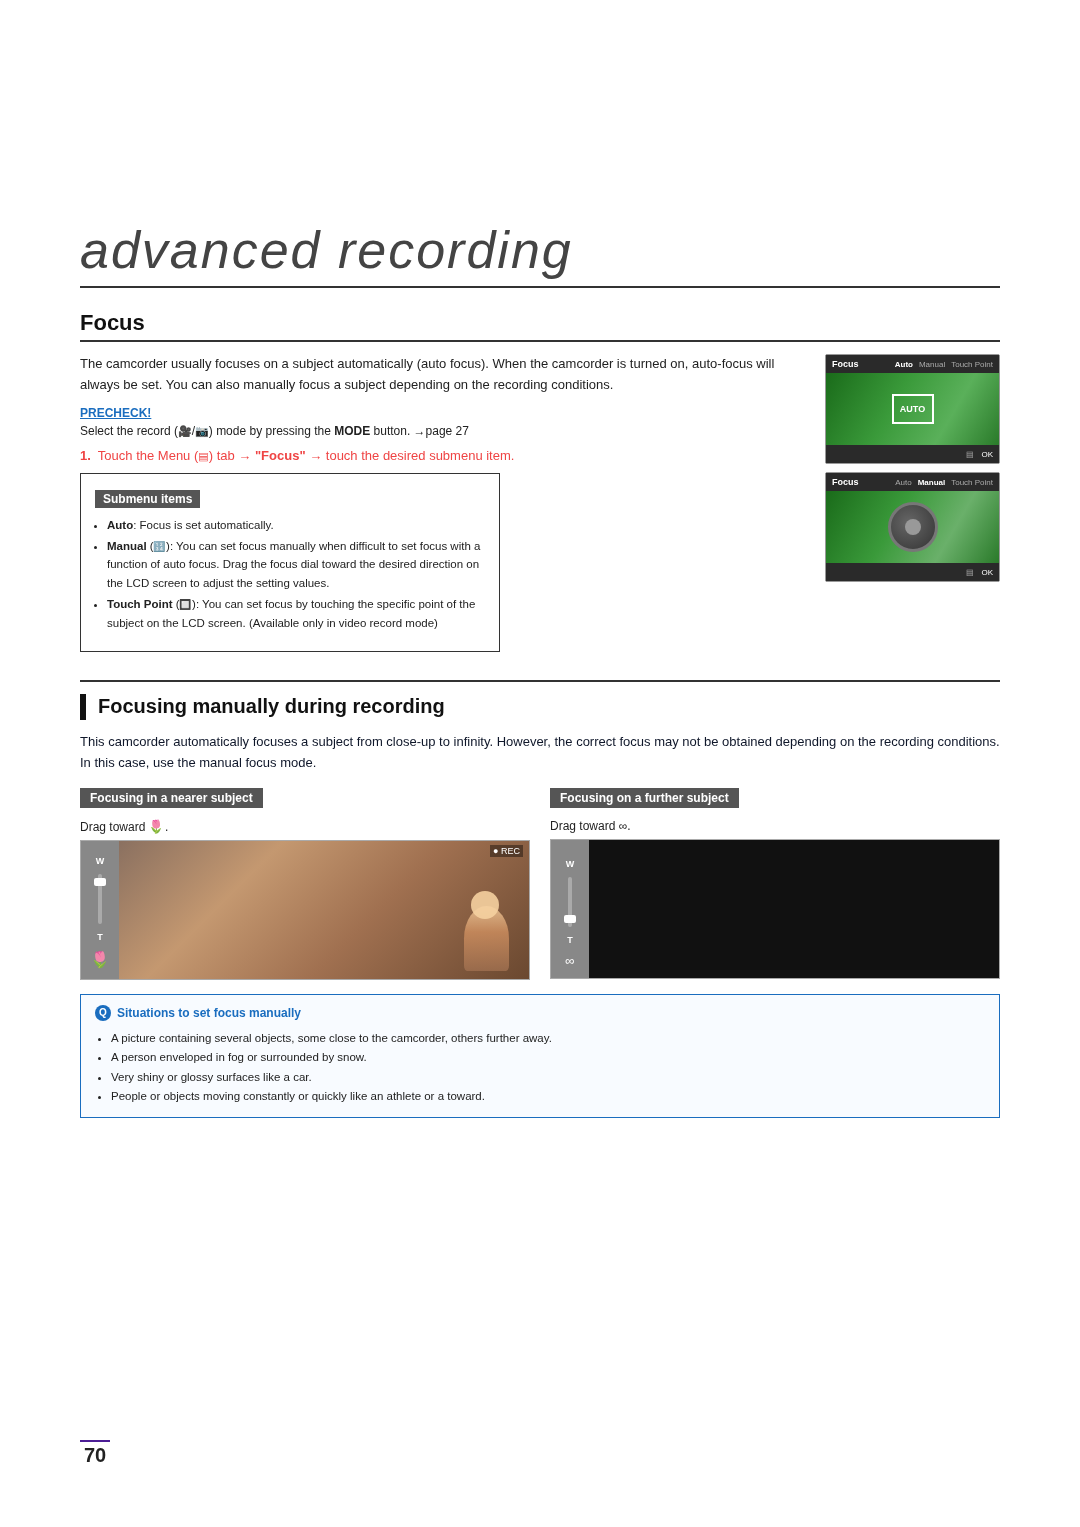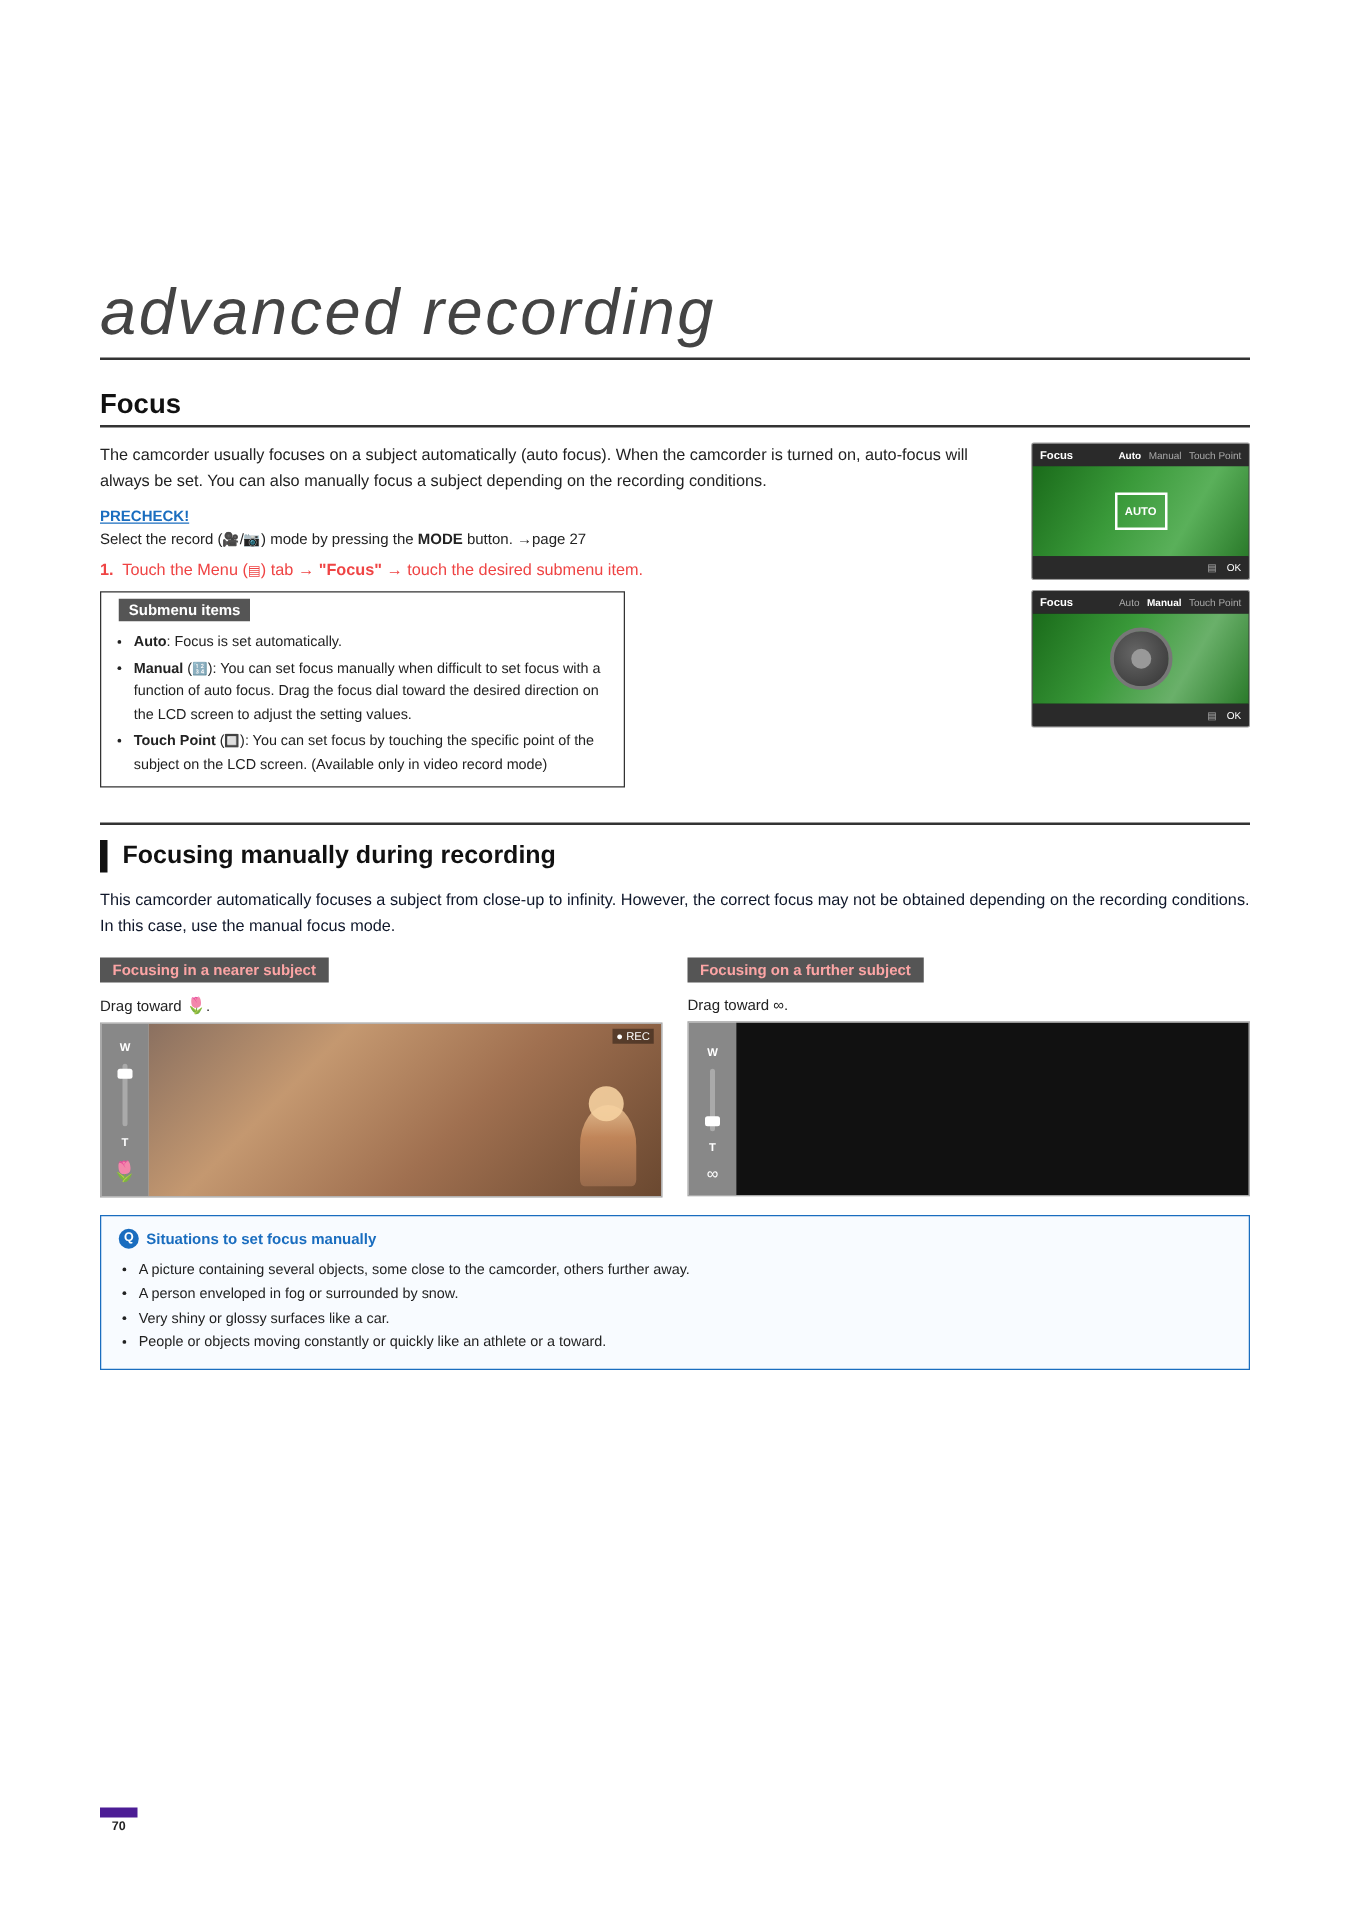--- a/index.html
+++ b/index.html
@@ -79,21 +79,21 @@
       flex: 1;
     }
     .content-right {
       display: flex;
       flex-direction: column;
       gap: 8px;
       align-items: flex-end;
     }
     .submenu-box {
       border: 1px solid #333;
-      padding: 5px 14px;
+      padding: 16px 14px;
       margin-top: 10px;
       background: #fff;
       max-width: 420px;
     }
     .submenu-title {
       font-size: 12px;
       font-weight: bold;
       background: #555;
       color: #fff;
       padding: 2px 8px;
@@ -187,21 +187,21 @@
       display: flex;
       gap: 20px;
       margin-bottom: 14px;
     }
     .focus-box {
       flex: 1;
     }
     .focus-box-header {
       font-size: 12px;
       font-weight: bold;
-      color: #fca5a5;
+      color: #ffffff;
       padding: 3px 10px;
       margin-bottom: 6px;
       display: inline-block;
     }
     .focus-box-header.nearer {
       background: #555;
     }
     .focus-box-header.further {
       background: #555;
     }
@@ -274,24 +274,24 @@
       font-size: 11.5px;
       list-style: disc;
       padding-left: 16px;
       color: #222;
       line-height: 1.7;
     }
     .page-number {
       position: absolute;
       bottom: 60px;
       left: 80px;
-      font-size: 10px;
-      font-weight: bold;
-      color: #222;
-      border-top: 8px solid #4c1d95;
+      font-size: 20px;
+      font-weight: bold;
+      color: #222;
+      border-top: 2px solid #4c1d95;
       padding-top: 2px;
       width: 30px;
       text-align: center;
     }
     .bold { font-weight: bold; }
   </style>
 </head>
 <body>
 
 <div class="page">

